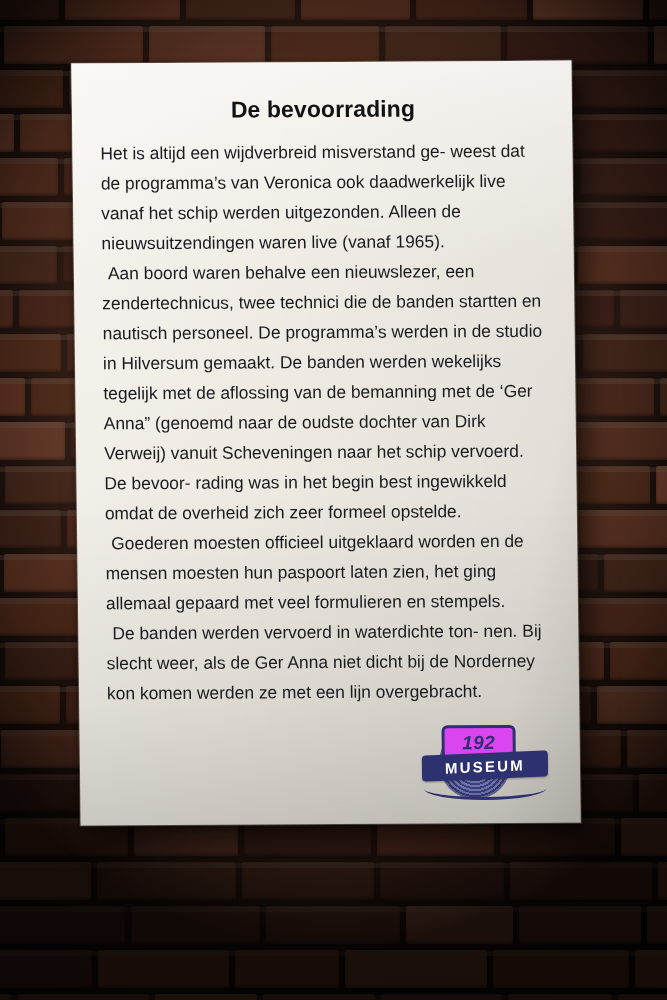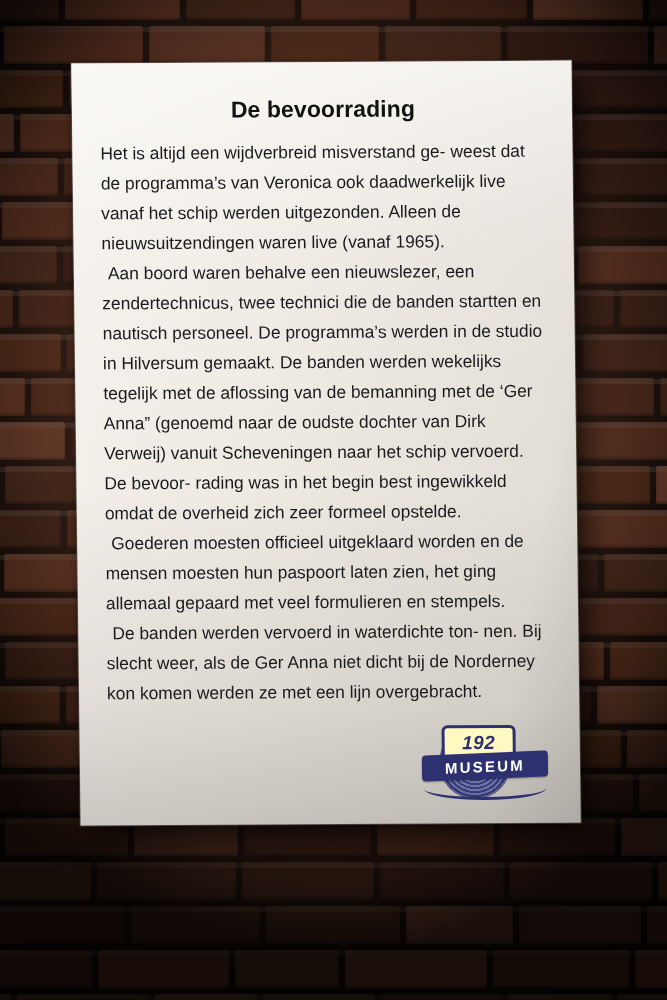--- a/index.html
+++ b/index.html
@@ -131,21 +131,21 @@
     background:
       repeating-radial-gradient(circle at 50% 50%, #3a3e7a 0 2px, #6f74ae 2px 4px);
     box-shadow: inset 0 0 10px rgba(0,0,0,0.4);
   }
   .logo .badge {
     position: absolute;
     left: 20px;
     top: 2px;
     width: 68px;
     height: 30px;
-    background: #fef9c3;
+    background: #d946ef;
     border: 3px solid #2e3170;
     border-radius: 6px 6px 4px 4px;
     display: flex;
     align-items: center;
     justify-content: center;
     font-size: 19px;
     font-weight: bold;
     font-style: italic;
     color: #2e3170;
     letter-spacing: 0.5px;

